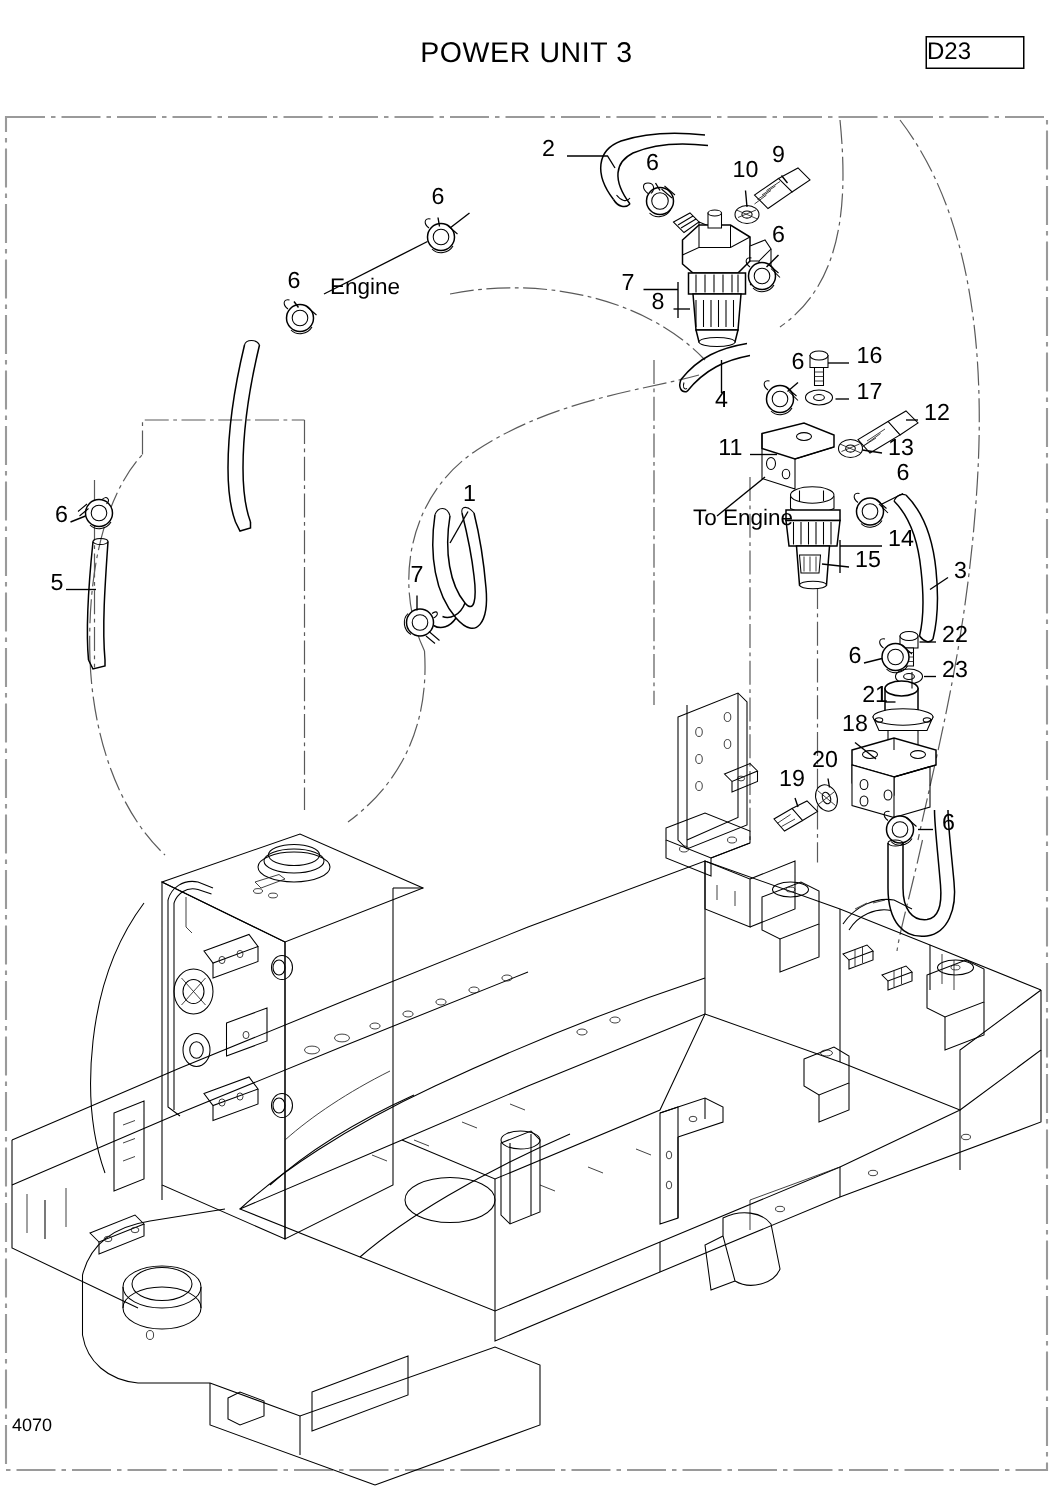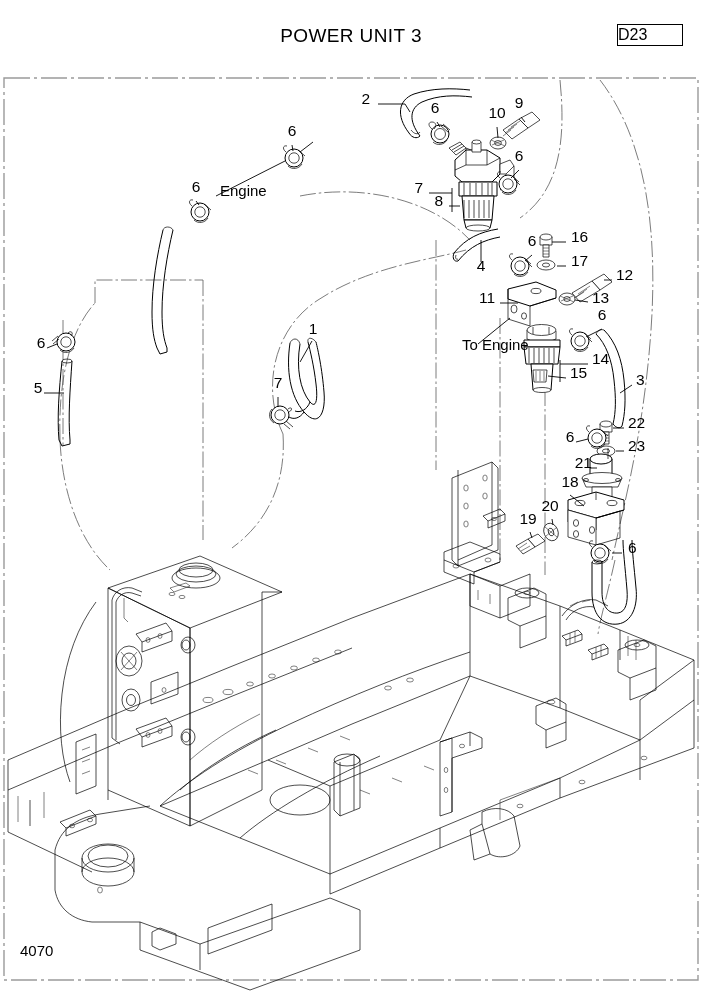--- a/index.html
+++ b/index.html
@@ -45,23 +45,23 @@
     width: 66px;
     height: 22px;
     border: 1.4px solid #000;
     box-sizing: border-box;
     font-size: 16px;
     line-height: 20px;
   }
   
   #footer-code {
     position: absolute;
-    left: 20px;
+    left: 8px;
     top: 942px;
-    font-size: 15px;
+    font-size: 12px;
     line-height: 17px;
   }
   
   #drawing {
     position: absolute;
     left: 0; top: 0;
     width: 702px;
     height: 992px;
   }
   svg { display: block; }

